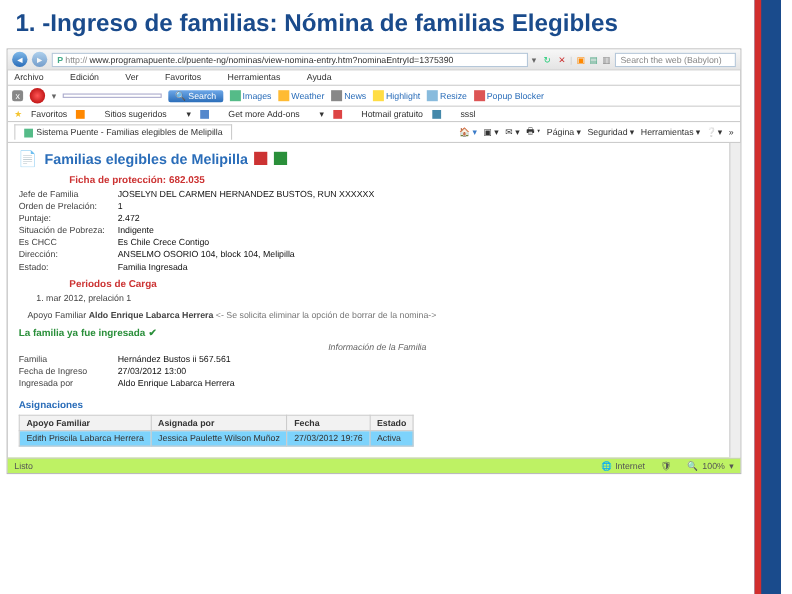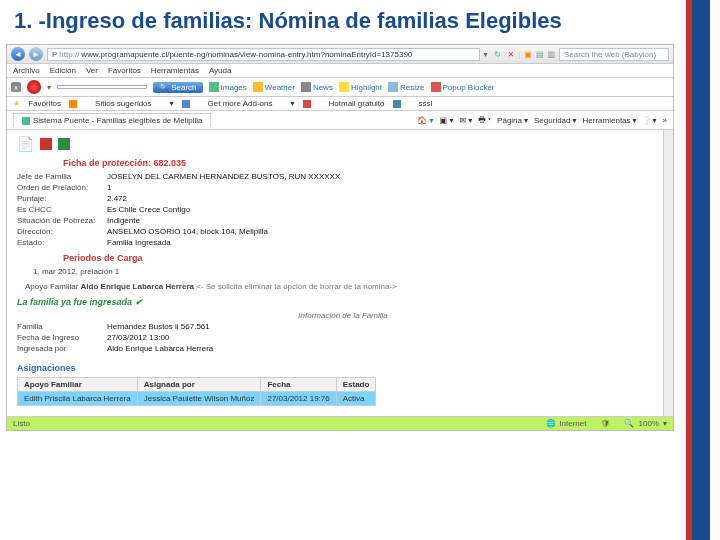--- a/index.html
+++ b/index.html
@@ -8,21 +8,21 @@
   .stripe { position: absolute; top: 0; right: 10px; width: 24px; height: 540px; background: #1a4b8c; }
   .stripe::before { content: ""; position: absolute; left: 0; top: 0; width: 6px; height: 100%; background: #d12e2e; }
   .stripe::after { content: ""; position: absolute; right: -4px; top: 0; width: 4px; height: 100%; background: #fff; }
   .browser { margin: 0 46px 0 6px; border: 1px solid #bbb; font-size: 8px; color: #333; background: #fff; }
   .toolbar { display: flex; align-items: center; gap: 4px; padding: 2px 4px; background: linear-gradient(#f7f7f7,#e4e4e4); border-bottom: 1px solid #ccc; }
   .nav-btn { width: 14px; height: 14px; border-radius: 50%; background: linear-gradient(#7fb8e8,#2a6db9); display: flex; align-items: center; justify-content: center; color: #fff; font-size: 8px; }
   .addr { flex: 1; display: flex; align-items: center; gap: 2px; background: #fff; border: 1px solid #b5c7d9; padding: 1px 4px; }
   .addr .pglyph { color: #4a8; font-weight: bold; }
   .refresh { width: 12px; height: 12px; display: flex; align-items: center; justify-content: center; color: #2c7; }
   .search-corner { width: 110px; background: #fff; border: 1px solid #b5c7d9; padding: 1px 4px; color: #888; }
-  .menubar { display: flex; gap: 10px; padding: 2px 6px; border-bottom: 1px solid #ccc; font-size: 8px; color: #333; }
+  .menubar { display: flex; gap: 24px; padding: 2px 6px; border-bottom: 1px solid #ccc; font-size: 8px; color: #333; }
   .tb2 { display: flex; align-items: center; gap: 6px; padding: 2px 4px; border-bottom: 1px solid #ccc; }
   .tb2 .x { width: 10px; height: 10px; background: #888; color: #fff; display: flex; align-items: center; justify-content: center; border-radius: 2px; }
   .tb2 .red-badge { width: 14px; height: 14px; border-radius: 50%; background: radial-gradient(#f55,#a00); }
   .tb2 .chev { color: #666; }
   .tb2 .ask-search { width: 90px; background: #fff; border: 1px solid #aac; padding: 1px 3px; }
   .tb2 .search-btn { background: linear-gradient(#6ea8e8,#2a6db9); color: #fff; padding: 1px 6px; border-radius: 2px; font-size: 8px; }
   .tb2 .tool-link { display: flex; align-items: center; gap: 2px; color: #2a6db9; }
   .tb2 .ico { width: 10px; height: 10px; display: inline-block; }
   .favbar { display: flex; align-items: center; gap: 8px; padding: 2px 6px; border-bottom: 1px solid #ccc; }
   .favbar .star { color: #f4c430; }
@@ -35,21 +35,21 @@
   .cmd-bar .cmd { display: flex; align-items: center; gap: 2px; }
   .cmd-bar .home-ico { color: #3a7bc8; }
   .page { padding: 6px 10px 10px; font-size: 8.5px; }
   .page-h { display: flex; align-items: center; gap: 6px; margin-bottom: 6px; }
   .page-h .doc-ico { color: #3a7bc8; font-size: 14px; }
   .page-h h2 { font-size: 13px; font-weight: bold; color: #2a6db9; }
   .page-h .pdf-ico { width: 12px; height: 12px; background: #c33; display: inline-block; }
   .page-h .xls-ico { width: 12px; height: 12px; background: #2a8f3a; display: inline-block; }
   .sect-red { color: #c33; font-weight: bold; margin: 6px 0 4px; font-size: 9px; padding-left: 46px; }
   .sect-blue { color: #2a6db9; font-weight: bold; margin: 10px 0 4px; font-size: 9px; }
-  .sect-green { color: #2a8f3a; font-weight: bold; margin: 6px 0 4px; font-size: 9px; display: flex; align-items: center; gap: 3px; font-style: italic; }
+  .sect-green { color: #2a8f3a; font-weight: bold; margin: 6px 0 4px; font-size: 9px; display: flex; align-items: center; gap: 3px; }
   .sect-green .check { color: #2a8f3a; }
   .field-row { display: flex; margin: 2px 0; font-size: 8px; }
   .field-row .lab { width: 90px; text-align: left; padding-right: 8px; color: #444; }
   .field-row .val { color: #111; }
   .field-row .val.upper { text-transform: uppercase; }
   .periodo-line { margin: 2px 0 2px 16px; font-size: 8px; color: #444; }
   .apoyo-line { margin: 6px 0 2px 8px; font-size: 8px; color: #444; }
   .apoyo-line .name { font-weight: bold; }
   .note { color: #777; }
   .info-sub { margin: 4px 0 2px 16px; font-size: 8px; color: #666; font-style: italic; text-align: center; }
@@ -166,20 +166,21 @@
       <span>»</span>
     </div>
   </div>
 
   <div class="content-wrap">
     <div class="content-main">
       <div class="page">
 
         <div class="page-h">
           <span class="doc-ico">📄</span>
+          <h2>Familias elegibles de Melipilla</h2>
           <span class="pdf-ico"></span>
           <span class="xls-ico"></span>
         </div>
 
         <div class="sect-red">
           <span>Ficha de protección:</span> <span>682.035</span>
         </div>
 
         <div class="field-row">
             <span class="lab">Jefe de Familia</span>
@@ -187,26 +188,26 @@
           </div>
         <div class="field-row">
             <span class="lab">Orden de Prelación:</span>
             <span class="val">1</span>
           </div>
         <div class="field-row">
             <span class="lab">Puntaje:</span>
             <span class="val">2.472</span>
           </div>
         <div class="field-row">
+            <span class="lab">Situación de Pobreza:</span>
+            <span class="val">Indigente</span>
+          </div>
+        <div class="field-row">
             <span class="lab">Es CHCC</span>
             <span class="val">Es Chile Crece Contigo</span>
-          </div>
-        <div class="field-row">
-            <span class="lab">Situación de Pobreza:</span>
-            <span class="val">Indigente</span>
           </div>
         <div class="field-row">
             <span class="lab">Dirección:</span>
             <span class="val">ANSELMO OSORIO 104, block 104, Melipilla</span>
           </div>
         <div class="field-row">
             <span class="lab">Estado:</span>
             <span class="val">Familia Ingresada</span>
           </div>
 

